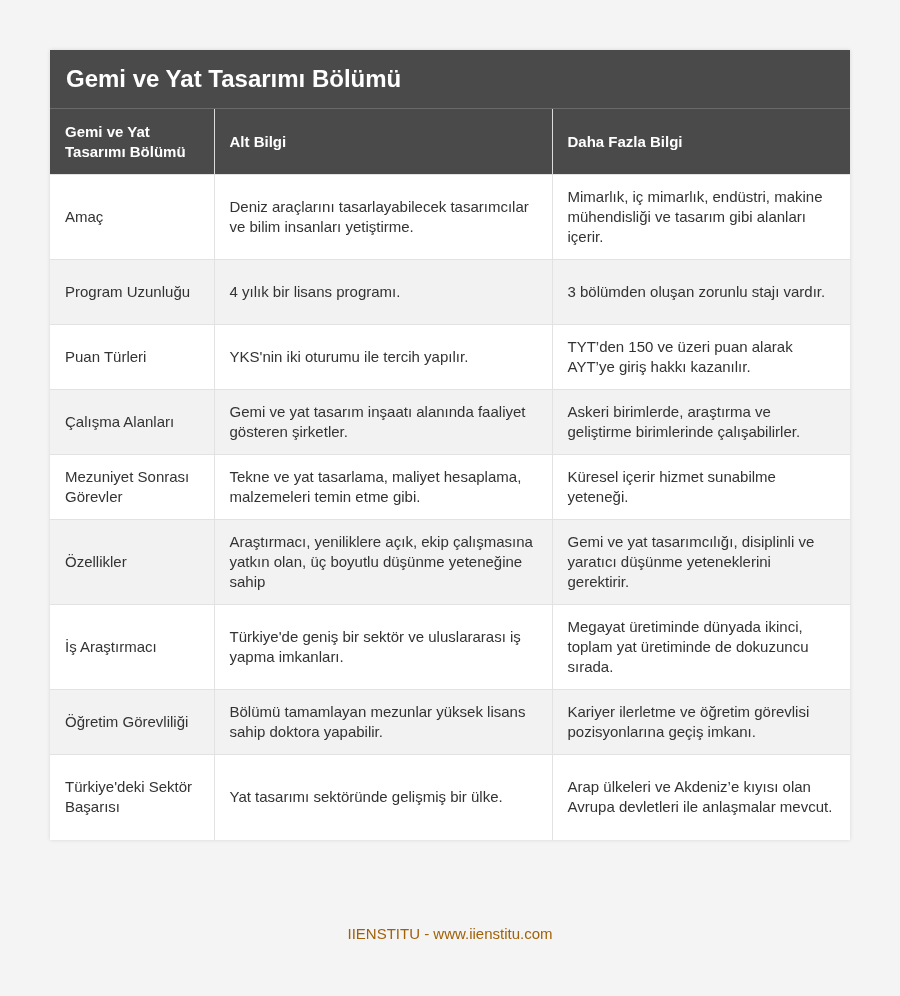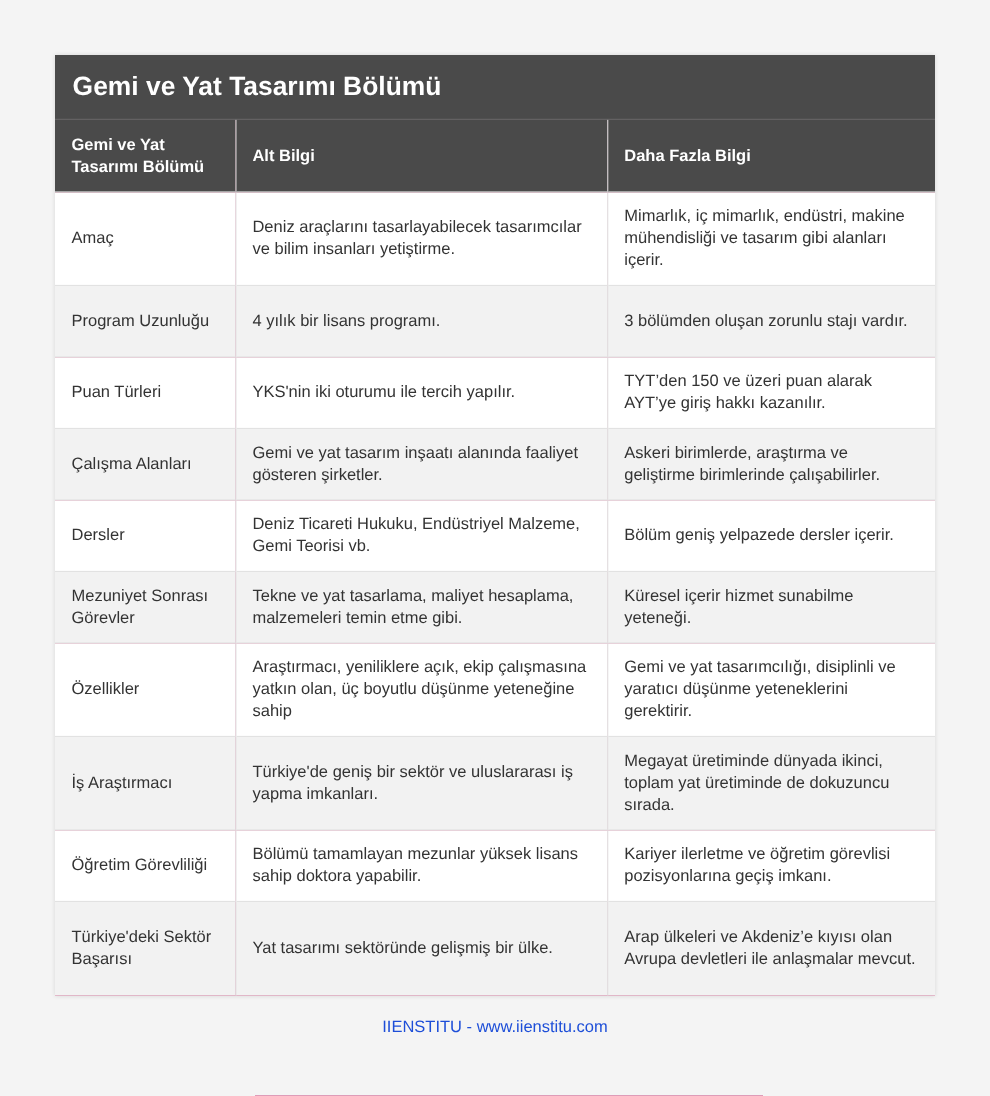--- a/index.html
+++ b/index.html
@@ -33,21 +33,21 @@
   tbody td {
     font-size: 15px; line-height: 20px; color: #333;
     padding: 0 15px; vertical-align: middle;
     border-right: 1px solid #e2e2e2; border-top: 1px solid #e2e2e2;
   }
   tbody td:last-child { border-right: none; }
   tbody tr:nth-child(odd) td { background: #ffffff; }
   tbody tr:nth-child(even) td { background: #f2f2f2; }
   .footer {
     position: absolute; left: 0; top: 925px; width: 900px;
-    text-align: center; font-size: 15px; color: #1d4ed8;
+    text-align: center; font-size: 15px; color: #a16207;
   }
 </style>
 </head>
 <body>
 
 <div class="card">
   <div class="title-bar">Gemi ve Yat Tasarımı Bölümü</div>
   <table>
     <colgroup>
         <col class="c1">
@@ -76,25 +76,20 @@
           <td>Puan Türleri</td>
           <td>YKS'nin iki oturumu ile tercih yapılır.</td>
           <td>TYT’den 150 ve üzeri puan alarak AYT’ye giriş hakkı kazanılır.</td>
         </tr>
         <tr style="height: 65px;">
           <td>Çalışma Alanları</td>
           <td>Gemi ve yat tasarım inşaatı alanında faaliyet gösteren şirketler.</td>
           <td>Askeri birimlerde, araştırma ve geliştirme birimlerinde çalışabilirler.</td>
         </tr>
         <tr style="height: 65px;">
-          <td>Dersler</td>
-          <td>Deniz Ticareti Hukuku, Endüstriyel Malzeme, Gemi Teorisi vb.</td>
-          <td>Bölüm geniş yelpazede dersler içerir.</td>
-        </tr>
-        <tr style="height: 65px;">
           <td>Mezuniyet Sonrası Görevler</td>
           <td>Tekne ve yat tasarlama, maliyet hesaplama, malzemeleri temin etme gibi.</td>
           <td>Küresel içerir hizmet sunabilme yeteneği.</td>
         </tr>
         <tr style="height: 85px;">
           <td>Özellikler</td>
           <td>Araştırmacı, yeniliklere açık, ekip çalışmasına yatkın olan, üç boyutlu düşünme yeteneğine sahip</td>
           <td>Gemi ve yat tasarımcılığı, disiplinli ve yaratıcı düşünme yeteneklerini gerektirir.</td>
         </tr>
         <tr style="height: 85px;">

